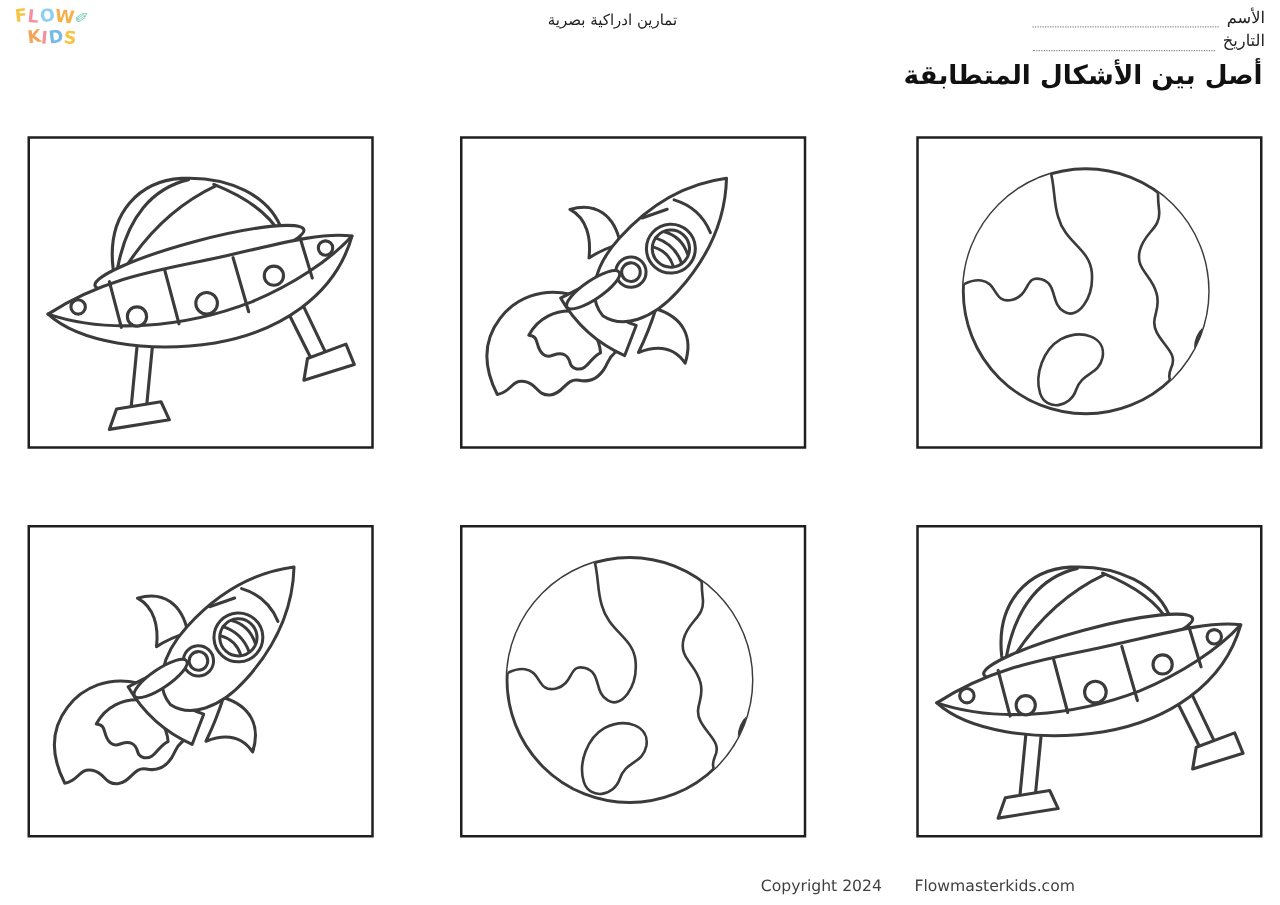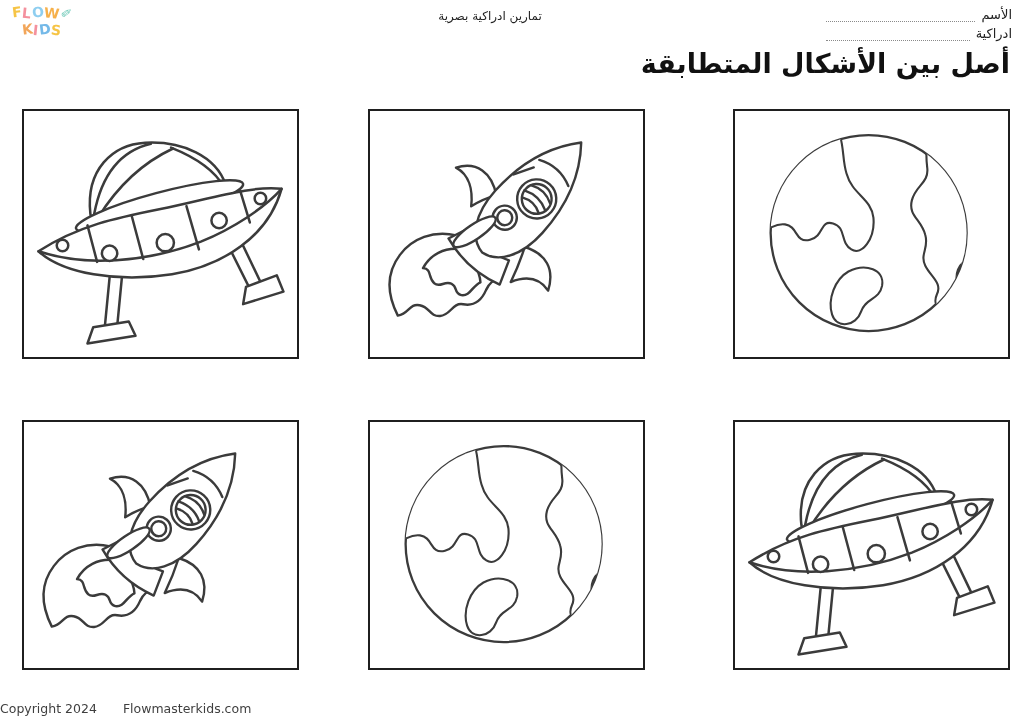--- a/index.html
+++ b/index.html
@@ -17,37 +17,37 @@
   .logo .pencil { font-size:13px; transform:rotate(-80deg) !important; margin-left:1px; }
 
   
   .subtitle { position:absolute; top:9px; left:0; width:980px; text-align:center;
               font-size:12px; color:#222; direction:rtl; }
   .fields { position:absolute; top:7px; right:12px; width:186px; }
   .field-row { direction:rtl; display:flex; align-items:flex-end; gap:6px; margin-bottom:4px; }
   .field-label { font-size:13px; color:#222; white-space:nowrap; }
   .field-line { flex:1; height:15px; border-bottom:1px dotted var(--line-gray,#8a8a8a); }
   .title { position:absolute; top:48px; right:14px; direction:rtl;
-           font-size:27px; font-weight:bold; color:#111; }
+           font-size:21px; font-weight:bold; color:#111; }
 
   
   .card { position:absolute; width:277px; height:250px;
           border:2.5px solid var(--box-border,#1f1f1f); background:#fff; }
   .card svg { width:100%; height:100%; display:block; padding:2px; }
   .pos-0 { left:22px;  top:109px; }
   .pos-1 { left:368px; top:109px; }
   .pos-2 { left:733px; top:109px; }
   .pos-3 { left:22px;  top:420px; }
   .pos-4 { left:368px; top:420px; }
   .pos-5 { left:733px; top:420px; }
 
   .artg { stroke:var(--ink,#3b3b3b); }
 
   
-  .footer { position:absolute; bottom:8px; left:0; width:860px; text-align:left;
+  .footer { position:absolute; bottom:8px; left:0; width:860px; text-align:right;
             font-size:12.5px; color:var(--footer-text,#3f3f3f); }
   .footer .sep { display:inline-block; width:26px; }
 
   .symbol-store { position:absolute; width:0; height:0; overflow:hidden; }
 </style>
 </head>
 <body>
 
 <div class="page">
 
@@ -141,21 +141,21 @@
   </div>
 
   <div class="subtitle">تمارين ادراكية بصرية</div>
 
   <div class="fields">
     <div class="field-row">
       <span class="field-label">الأسم</span>
       <span class="field-line"></span>
     </div>
     <div class="field-row">
-      <span class="field-label">ادراكية</span>
+      <span class="field-label">التاريخ</span>
       <span class="field-line"></span>
     </div>
   </div>
 
   <h1 class="title">أصل بين الأشكال المتطابقة</h1>
 
   <div class="card pos-0">
     <svg>
         <use href="#sym-ufo"></use>
       </svg>

